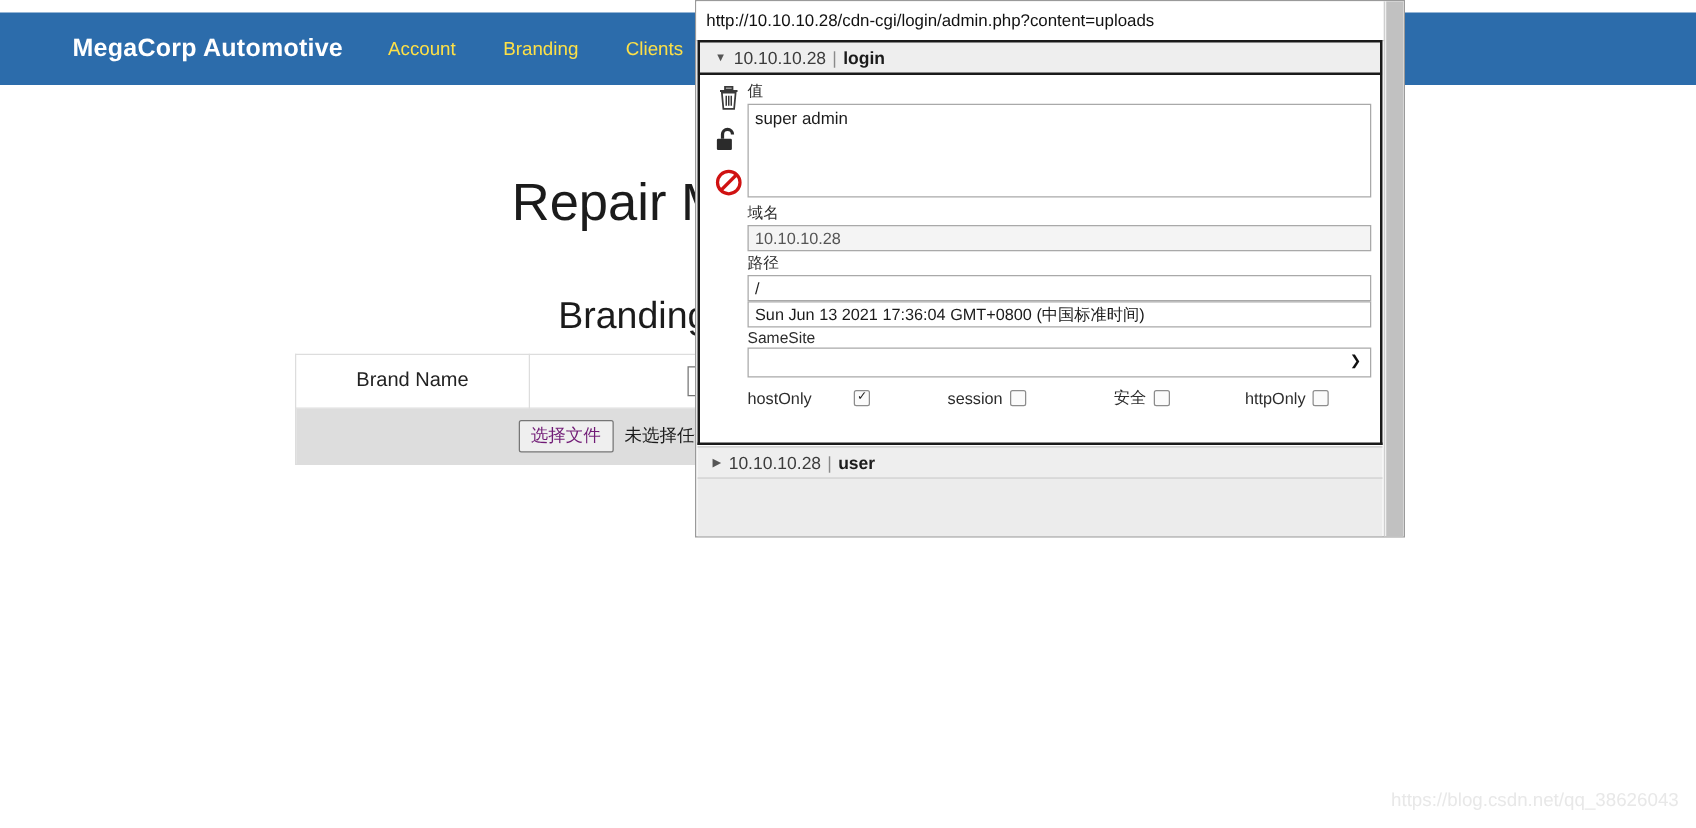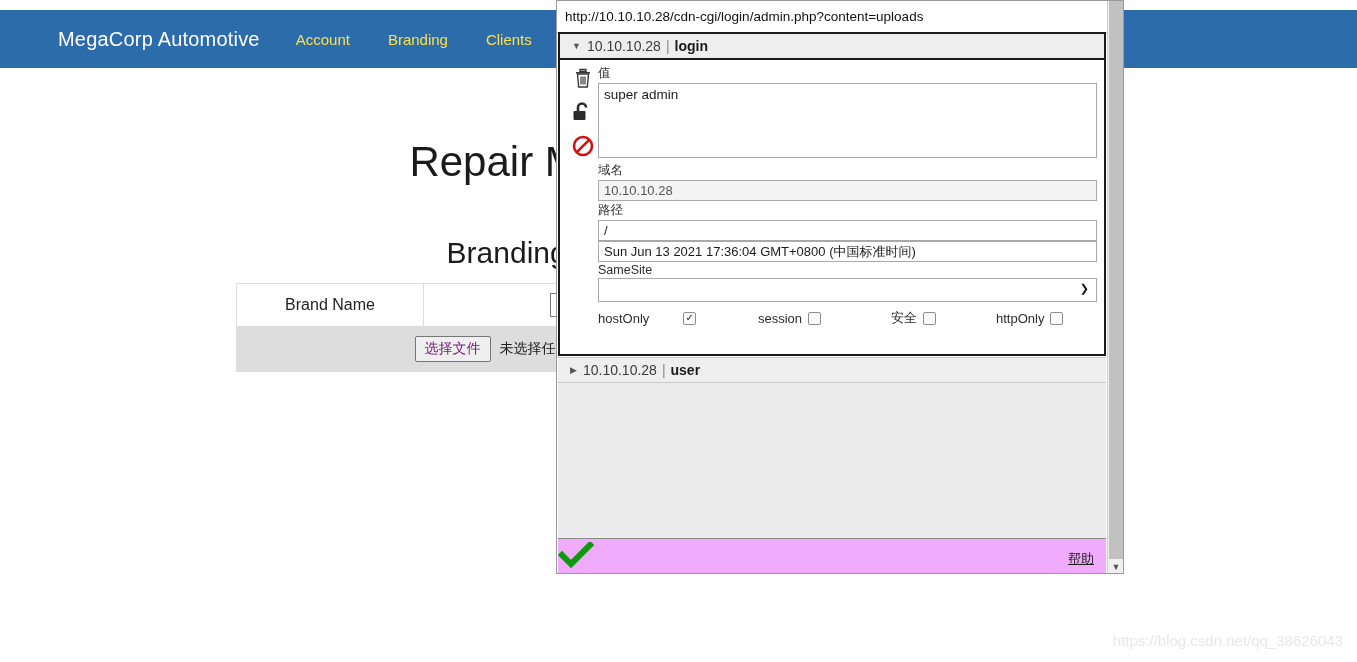--- a/index.html
+++ b/index.html
@@ -13,21 +13,21 @@
 
   
   .navbar {
     position: absolute; left: 0; top: 10px;
     width: 1357px; height: 58px;
     background: #2c6cab;
     display: flex; align-items: center;
   }
   .nav-brand {
     color: #ffffff; font-size: 20px; margin-left: 58px;
-    letter-spacing: 0.2px; white-space: nowrap;
+    letter-spacing: 0.2px; white-space: nowrap; font-weight: bold;
   }
   .nav-links { display: flex; align-items: center; margin-left: 36px; }
   .nav-link {
     color: #fde047; font-size: 15px; margin-right: 38px;
     white-space: nowrap; text-decoration: none;
   }
   .page-body {
     position: absolute; left: 0; top: 68px;
     width: 1357px; height: 594px; background: #ffffff;
   }
@@ -69,21 +69,21 @@
   .file-none { font-size: 14px; color: #1b1b1b; margin-left: 9px; }
 
   .watermark {
     position: absolute; right: 14px; bottom: 13px;
     font-size: 15px; color: #e8e8e8; white-space: nowrap;
   }
 
   
   .popup {
     position: absolute; left: 556px; top: 0;
-    width: 568px; height: 574px;
+    width: 568px; height: 430px;
     background: #ffffff;
     border: 1px solid #9a9a9a;
     box-sizing: border-box;
     font-size: 13px; color: #1b1b1b;
     overflow: hidden;
   }
   .popup-urlbar {
     position: absolute; left: 0; top: 0;
     width: 550px; height: 32px;
     border-bottom: 1px solid #b9b9b9;

